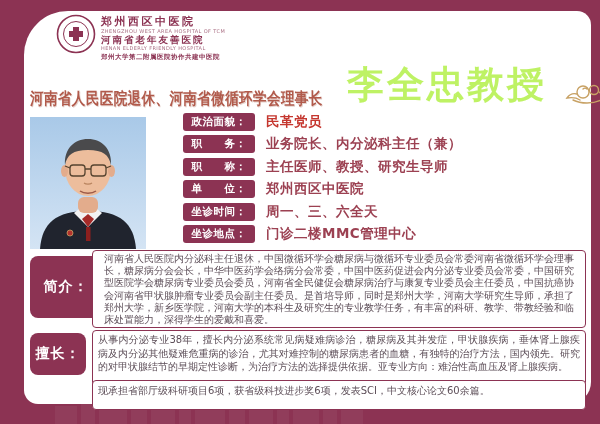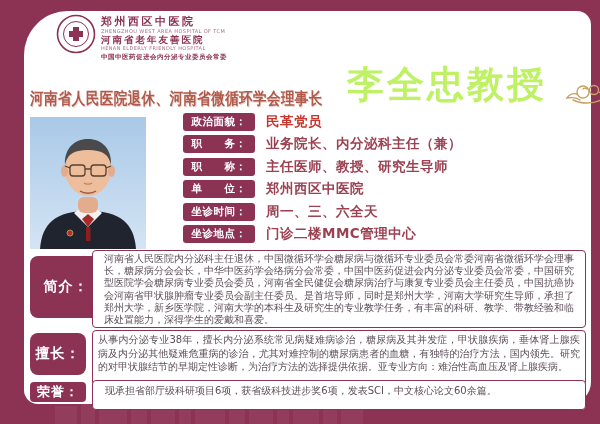--- a/index.html
+++ b/index.html
@@ -54,21 +54,21 @@
   .sec-box{
     position:absolute;left:92px;width:494px;box-sizing:border-box;
     border:1.5px solid #8c3353;border-radius:4px;background:#fff;
     color:#5d4e58;text-align:justify;overflow:hidden;
   }
   .chip-intro{top:256px;width:72px;height:62px;border-radius:8px;font-size:14px;}
   .box-intro{top:250px;height:78px;font-size:10px;line-height:12.2px;padding:2px 11px;}
   .chip-skill{top:333px;width:56px;height:42px;border-radius:8px;font-size:14px;}
   .box-skill{top:330px;height:59px;font-size:10px;line-height:13.5px;padding:2px 5px;}
   .chip-honor{top:382px;width:56px;height:20px;border-radius:4px;font-size:13px;}
-  .box-honor{top:380px;height:30px;font-size:10px;line-height:17px;padding:1px 12px;text-align:left;}
+  .box-honor{top:380px;height:30px;font-size:10px;line-height:17px;padding:1px 5px;text-align:left;}
 </style>
 </head>
 <body>
 
 <div class="stage">
 
   <svg class="watermark" width="310" height="28" viewBox="0 0 310 28">
     <g fill="#ffffff" opacity="0.10">
       <rect x="0" y="10" width="22" height="18"></rect>
         <rect x="26" y="4" width="14" height="24"></rect>
@@ -93,21 +93,21 @@
     <circle cx="20" cy="20" r="12.5" fill="none" stroke="#8c3353" stroke-width="1"></circle>
     <path d="M17 13h6v4h4v6h-4v4h-6v-4h-4v-6h4z" fill="#8c3353"></path>
     <circle cx="20" cy="20" r="18.5" fill="none" stroke="#8c3353" stroke-width="0.5" stroke-dasharray="1 2.5"></circle>
   </svg>
 
   <div class="hosp-text">
     <div class="hosp-cn1">郑州西区中医院</div>
     <div class="hosp-en">ZHENGZHOU WEST AREA HOSPITAL OF TCM</div>
     <div class="hosp-cn2">河南省老年友善医院</div>
     <div class="hosp-en">HENAN ELDERLY FRIENDLY HOSPITAL</div>
-    <div class="hosp-aff">中国中医药促进会内分泌专业委员会常委</div>
+    <div class="hosp-aff">郑州大学第二附属医院协作共建中医院</div>
   </div>
 
   <div class="banner">
     <span class="banner-prefix">河南省人民医院退休、河南省微循环学会理事长</span>
     <span class="banner-name">李全忠教授</span>
     <svg class="banner-cloud" width="52" height="30" viewBox="0 0 52 30">
       <g fill="none" stroke="#c8a265" stroke-width="1.4" stroke-linecap="round">
         <circle cx="30" cy="12" r="6"></circle>
         <circle cx="41" cy="10" r="4.5"></circle>
         <path d="M24 14c-4-1-8 1-10 4 6-1 10 0 13 2"></path>
@@ -174,16 +174,15 @@
       <span class="info-val">门诊二楼MMC管理中心</span>
     </div>
   </div>
 
   <div class="sec-chip chip-intro">简介：</div>
   <div class="sec-box box-intro">河南省人民医院内分泌科主任退休，中国微循环学会糖尿病与微循环专业委员会常委河南省微循环学会理事长，糖尿病分会会长，中华中医药学会络病分会常委，中国中医药促进会内分泌专业委员会常委，中国研究型医院学会糖尿病专业委员会委员，河南省全民健促会糖尿病治疗与康复专业委员会主任委员，中国抗癌协会河南省甲状腺肿瘤专业委员会副主任委员。是首培导师，同时是郑州大学，河南大学研究生导师，承担了郑州大学，新乡医学院，河南大学的本科生及研究生的专业教学任务，有丰富的科研、教学、带教经验和临床处置能力，深得学生的爱戴和喜爱。</div>
 
   <div class="sec-chip chip-skill">擅长：</div>
   <div class="sec-box box-skill">从事内分泌专业38年，擅长内分泌系统常见病疑难病诊治，糖尿病及其并发症，甲状腺疾病，垂体肾上腺疾病及内分泌其他疑难危重病的诊治，尤其对难控制的糖尿病患者的血糖，有独特的治疗方法，国内领先。研究的对甲状腺结节的早期定性诊断，为治疗方法的选择提供依据。亚专业方向：难治性高血压及肾上腺疾病。</div>
 
-  <div class="sec-chip chip-honor">荣誉：</div>
   <div class="sec-box box-honor">现承担省部厅级科研项目6项，获省级科技进步奖6项，发表SCI，中文核心论文60余篇。</div>
 
 </div>
 
 </body></html>

